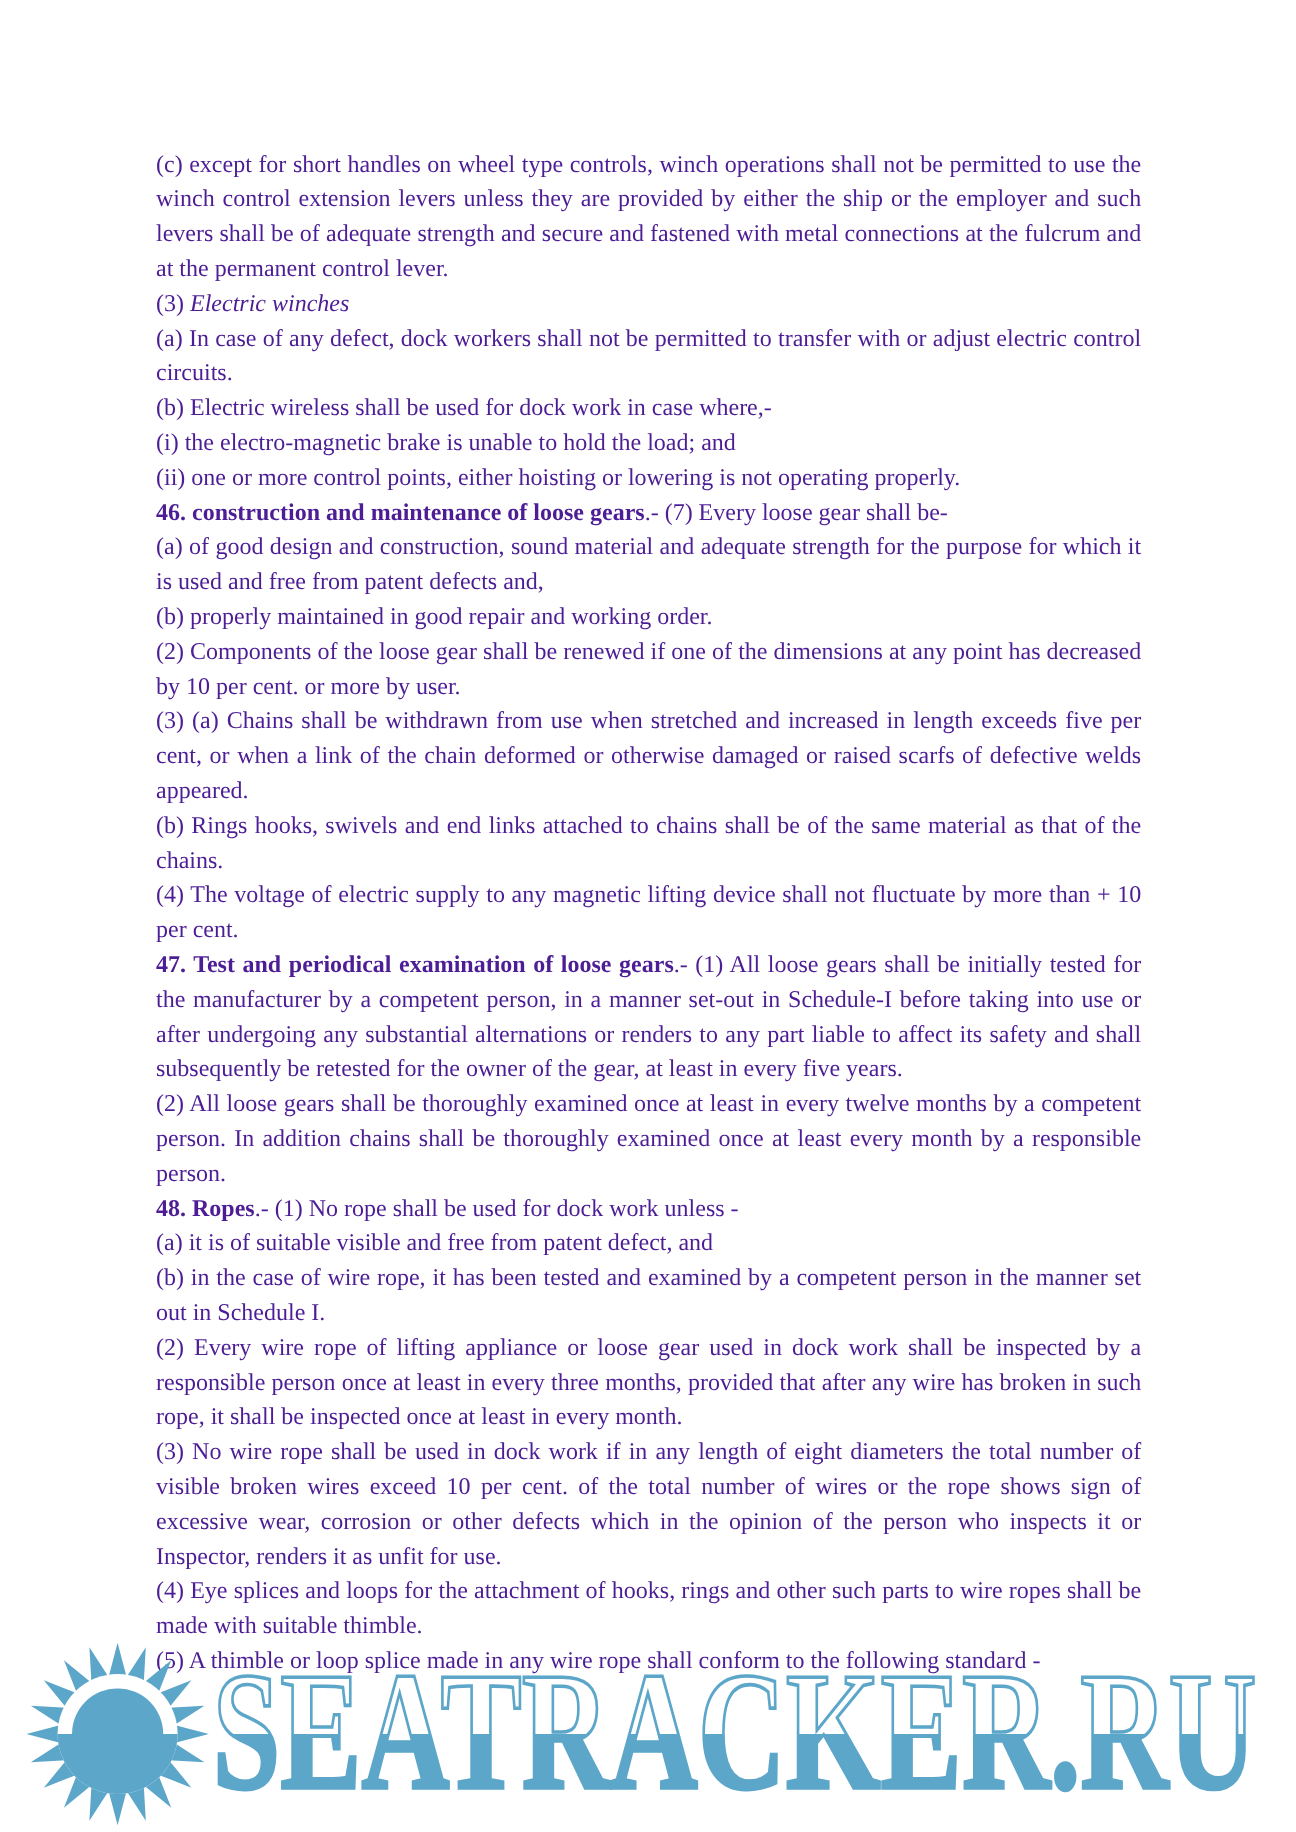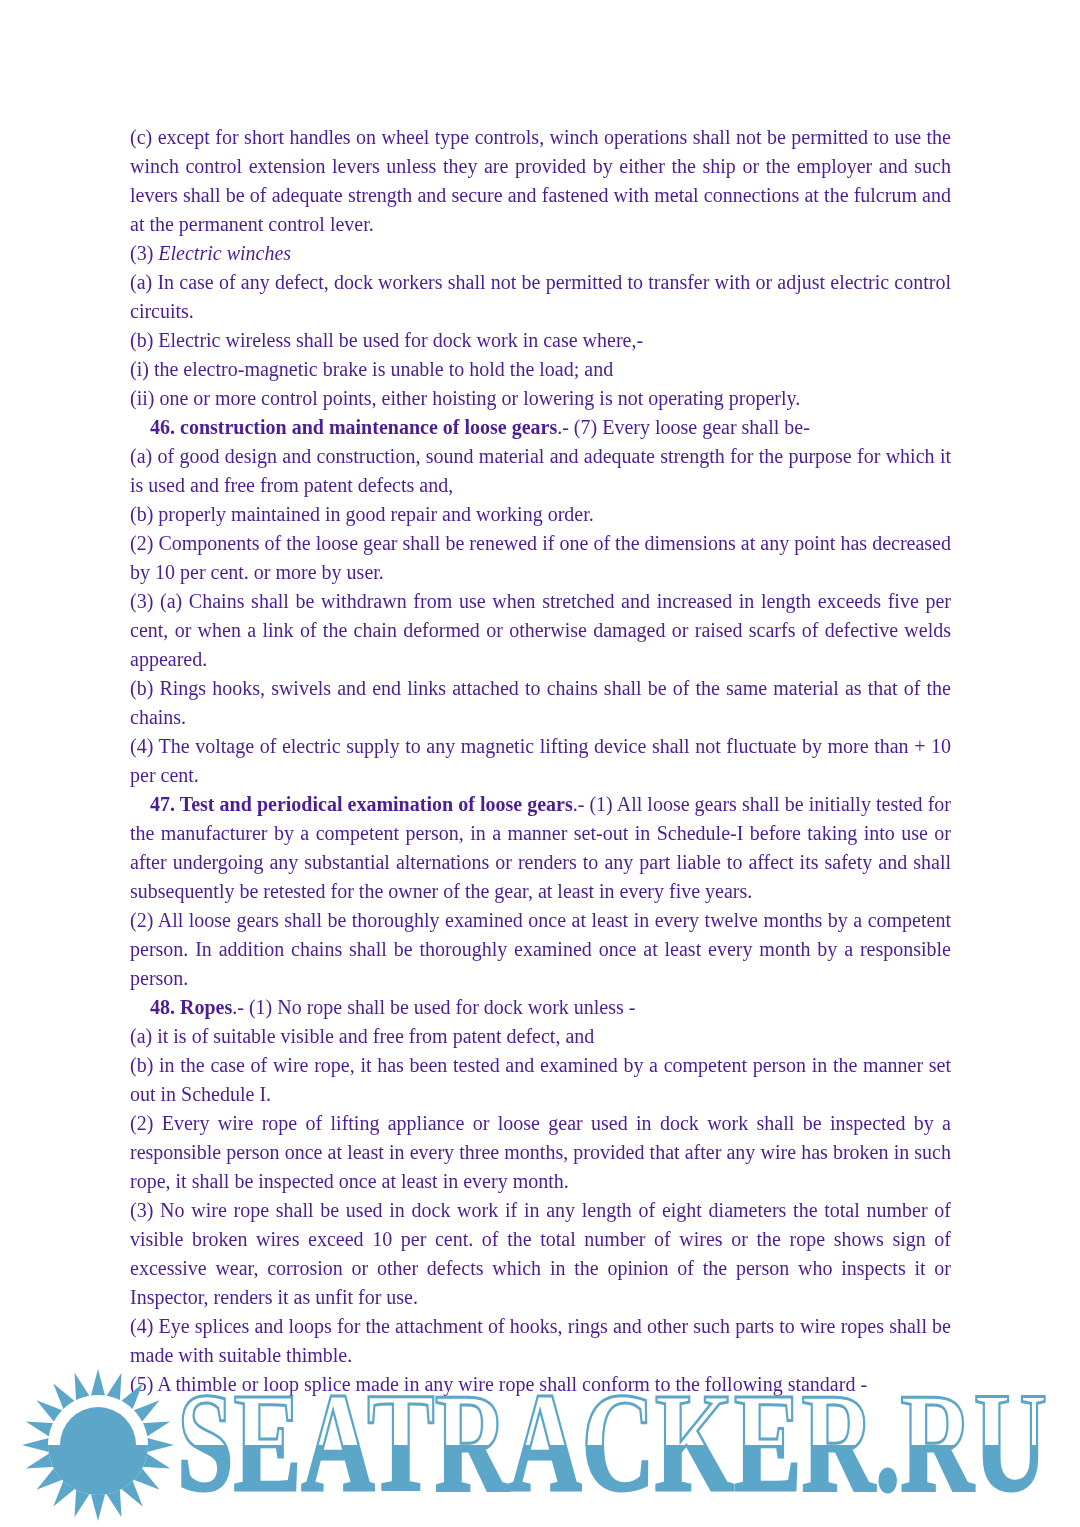--- a/index.html
+++ b/index.html
@@ -20,21 +20,21 @@
     position: absolute;
     left: 130px;
     top: 123px;
     width: 821px;
     font-size: 20px;
     line-height: 29px;
     text-align: justify;
     color: #1c1c1c;
   }
   .para { margin: 0; padding: 0; }
-  .bold { font-weight: bold; margin-left: 20px; }
+  .bold { font-weight: bold; }
   .italic { font-style: italic; margin-top: 29px; }
   .watermark {
     position: absolute;
     left: 0;
     top: 1360px;
     width: 948px;
     height: 167px;
   }
   .wm-text {
     font-family: "Liberation Serif", "DejaVu Serif", serif;

